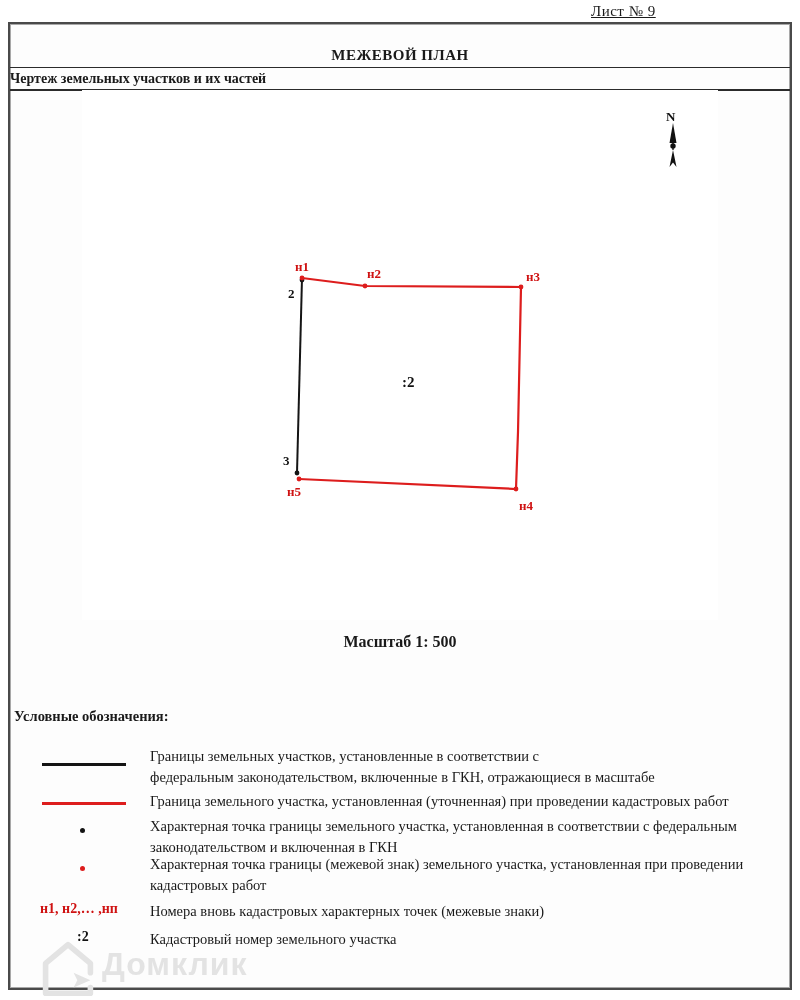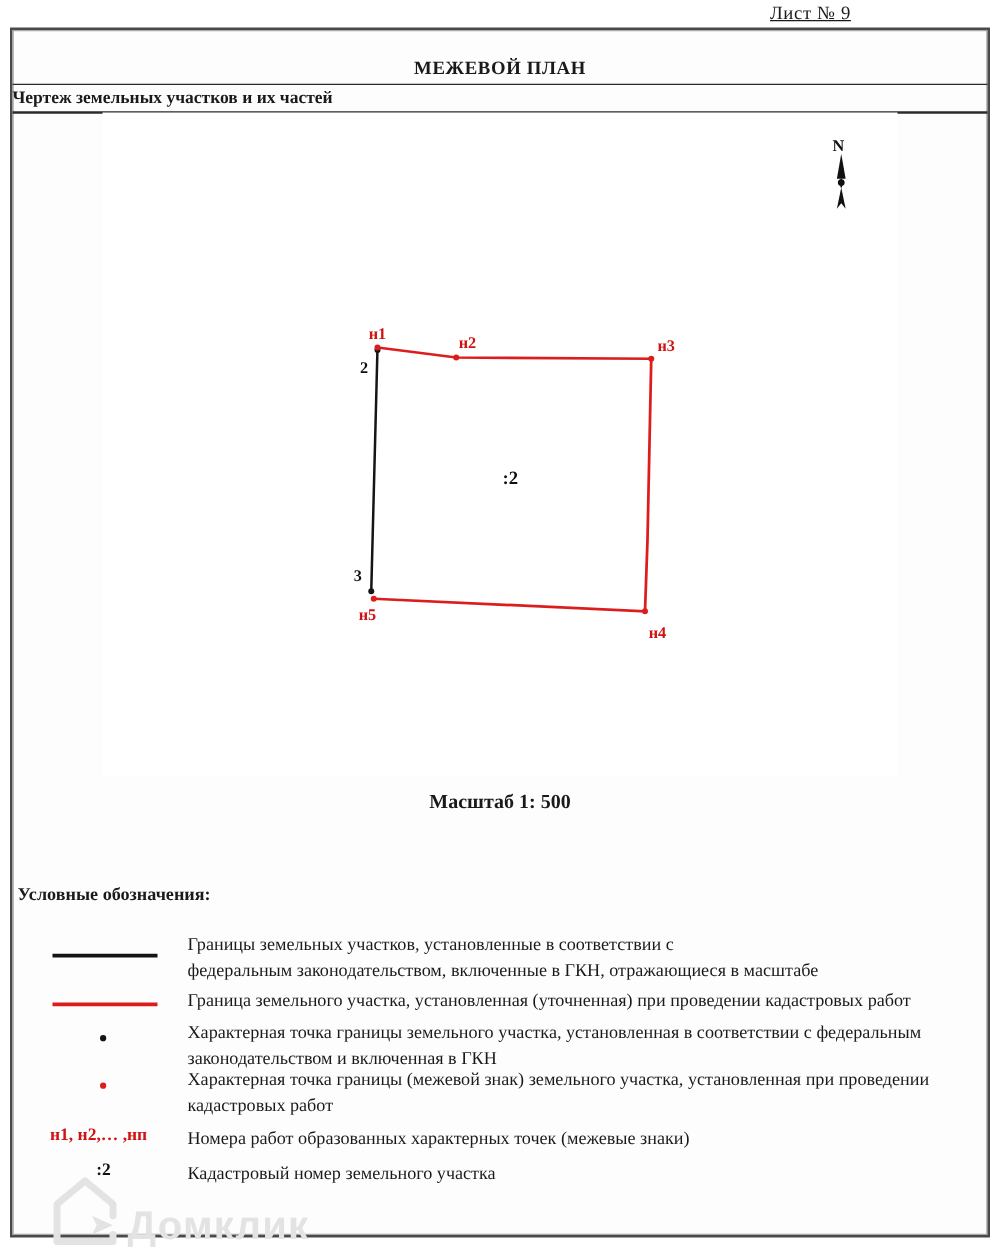--- a/index.html
+++ b/index.html
@@ -1,21 +1,21 @@
 <!DOCTYPE html>
 <html><head>
 <meta charset="utf-8">
 <style>
   html,body{margin:0;padding:0;}
   body{
     width:800px;height:1000px;position:relative;background:#ffffff;
     font-family:"Liberation Serif", serif;color:#1a1a1a;overflow:hidden;
   }
   .sheet-label{
-    position:absolute;top:3px;left:616px;font-size:15px;
+    position:absolute;top:3px;left:591px;font-size:15px;
     text-decoration:underline;letter-spacing:.5px;
   }
   .sheet{
     position:absolute;left:8px;top:22px;width:780px;height:964px;
     border:2px solid #4a4a4a;box-shadow:inset 0 0 0 1px #a8a8a8;
     background:#fdfdfd;
   }
   .hdr1{
     height:24px;line-height:24px;text-align:center;font-weight:bold;
     font-size:15px;border-bottom:1px solid #2b2b2b;letter-spacing:.5px;margin-top:19px;
@@ -54,21 +54,21 @@
   #r3{top:792px;} #r3 .sw-dot{top:12px;}
   #r4{top:830px;} #r4 .sw-dot{top:12px;}
   #r5{top:877px;} #r5 .sw-label{left:30px;text-align:center;}
   #r6{top:905px;} #r6 .sw-label{left:67px;}
   .wm{
     position:absolute;left:30px;top:914px;display:flex;align-items:flex-start;
     color:#e3e3e3;z-index:0;pointer-events:none;
   }
   .wm-text{
     font-family:"Liberation Sans",sans-serif;font-weight:bold;font-size:32px;
-    margin-left:6px;margin-top:24px;letter-spacing:1px;
+    margin-left:6px;margin-top:8px;letter-spacing:1px;
   }
   .lrow,.legend-h{z-index:1;}
 </style>
 </head>
 <body>
 
 <div class="sheet-label">Лист № 9</div>
 
 <div class="sheet">
   <div class="hdr1">МЕЖЕВОЙ ПЛАН</div>
@@ -137,20 +137,20 @@
   </div>
 
   <div class="lrow" id="r4">
     <div class="sw-dot red"></div>
     <div class="txt">Характерная точка границы (межевой знак) земельного участка, установленная при проведении
 кадастровых работ</div>
   </div>
 
   <div class="lrow" id="r5">
     <div class="sw-label red">н1, н2,… ,нп</div>
-    <div class="txt">Номера работ образованных характерных точек (межевые знаки)</div>
+    <div class="txt">Номера вновь кадастровых характерных точек (межевые знаки)</div>
   </div>
 
   <div class="lrow" id="r6">
     <div class="sw-label blk">:2</div>
     <div class="txt">Кадастровый номер земельного участка</div>
   </div>
 </div>
 
 </body></html>

